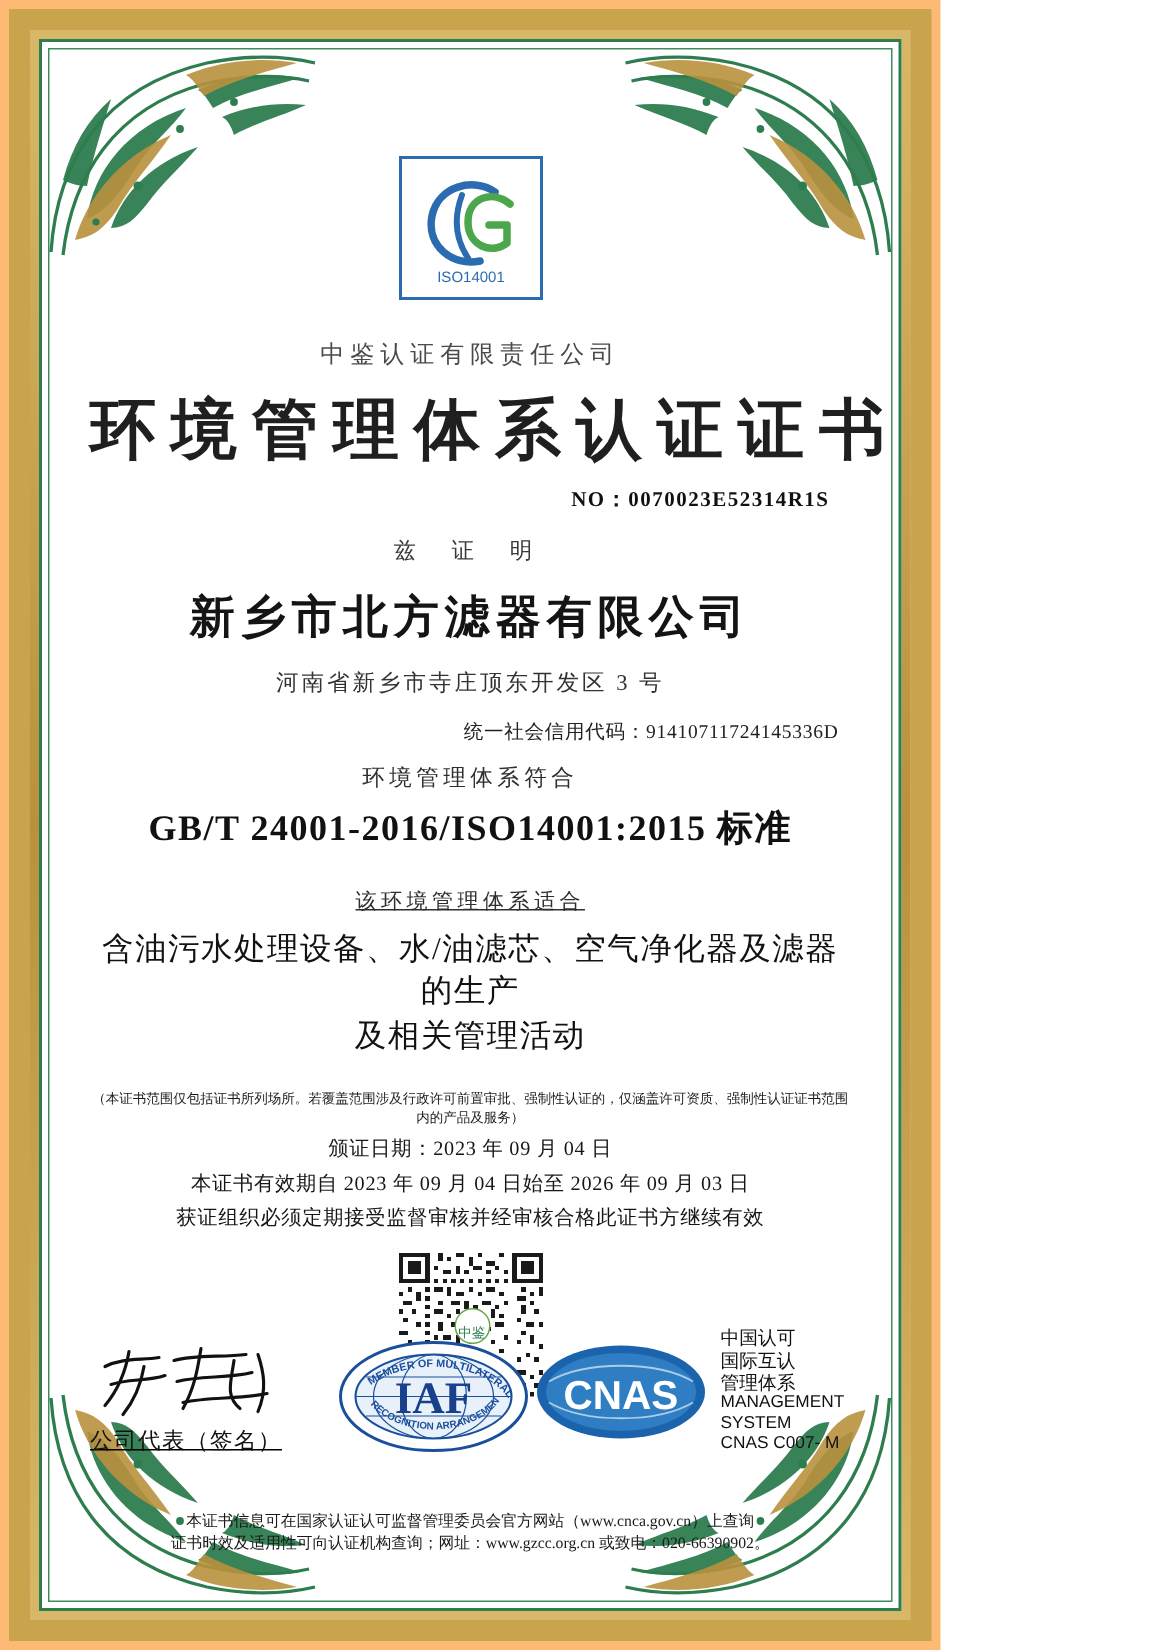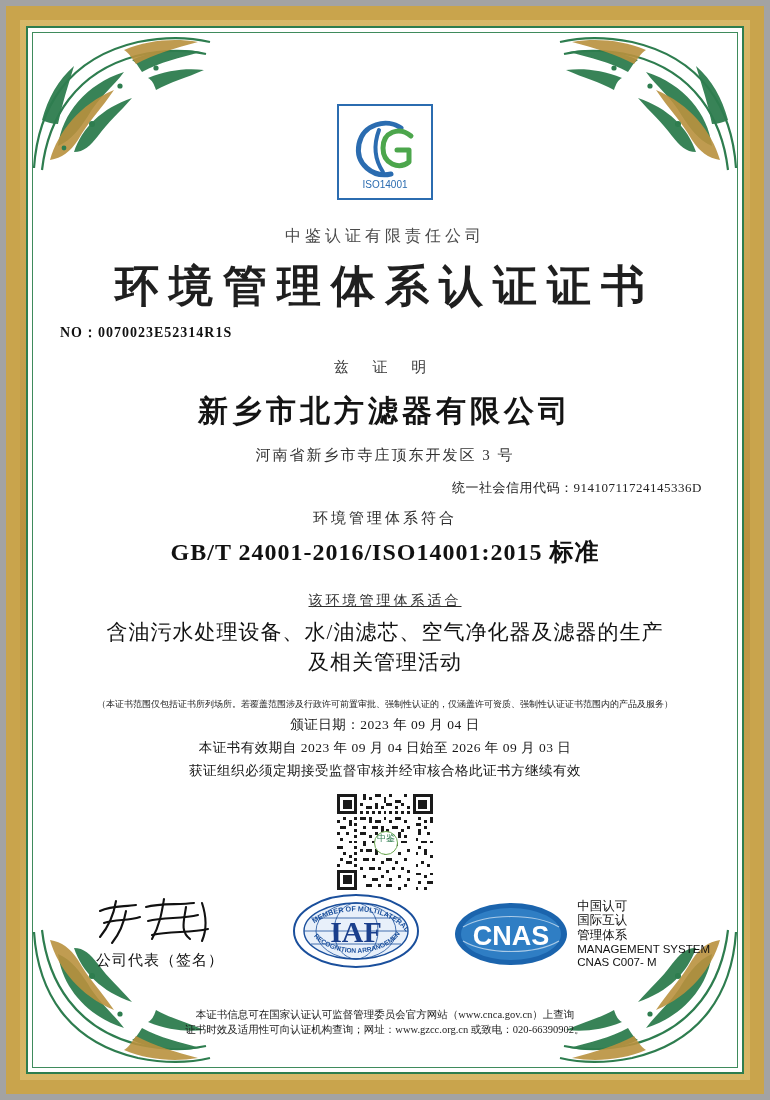--- a/index.html
+++ b/index.html
@@ -10,24 +10,24 @@
   body {
     width: 770px;
     height: 1100px;
     font-family: "Liberation Sans", sans-serif;
     overflow: hidden;
   }
 
   
   .certificate {
     position: relative;
-    width: 770px;
+    width: 627px;
     height: 1100px;
     box-sizing: border-box;
-    background: #a3a3a3;
+    background: #fdba74;
   }
   .gold-border {
     position: absolute;
     left: 6px; top: 6px; right: 6px; bottom: 6px;
     box-sizing: border-box;
     border: 14px solid #c9a44c;
     background:
       linear-gradient(180deg,#d8b868 0%, #b9913e 50%, #d8b868 100%);
     padding: 0;
   }
@@ -100,21 +100,21 @@
     white-space: nowrap;
   }
 
   .cert-no {
     margin-top: 8px;
     font-family: "Liberation Serif", serif;
     font-size: 14px;
     font-weight: bold;
     letter-spacing: 1px;
     color: #111;
-    text-align: left;
+    text-align: right;
     padding-right: 14px;
   }
 
   .hereby {
     margin-top: 16px;
     font-family: "Liberation Serif", serif;
     font-size: 15px;
     letter-spacing: 10px;
     color: #3a3a3a;
   }
@@ -203,34 +203,34 @@
     width: 96px; height: 96px;
     position: relative;
   }
   .qr-wrap canvas, .qr-wrap svg { display:block; }
   .qr-center {
     position:absolute; left:50%; top:50%;
     width: 22px; height: 22px; margin-left:-11px; margin-top:-11px;
     border-radius: 50%;
     background:#ffffff;
     border: 1px solid #6aa84f;
-    display:flex; align-items:flex-start; justify-content:center;
+    display:flex; align-items:flex-end; justify-content:center;
   }
   .qr-center span { font-size: 9px; color:#2e7d4f; font-family:"Liberation Serif",serif; }
 
   
   .bottom-row {
     position: absolute;
     left: 60px; right: 60px;
     bottom: 130px;
     display: flex;
     align-items: flex-end;
     justify-content: space-between;
   }
-  .sig-block { width: 200px; text-align: center; position: relative; }
+  .sig-block { width: 200px; position: relative; text-decoration: underline; }
   .sig-img { height: 52px; position: relative; }
   .sig-caption {
     font-family: "Liberation Serif", serif;
     font-size: 15px;
     color: #111;
     letter-spacing: 1px;
     margin-top: 2px;
   }
 
   .iaf-logo { width: 130px; height: 78px; position: relative; }

